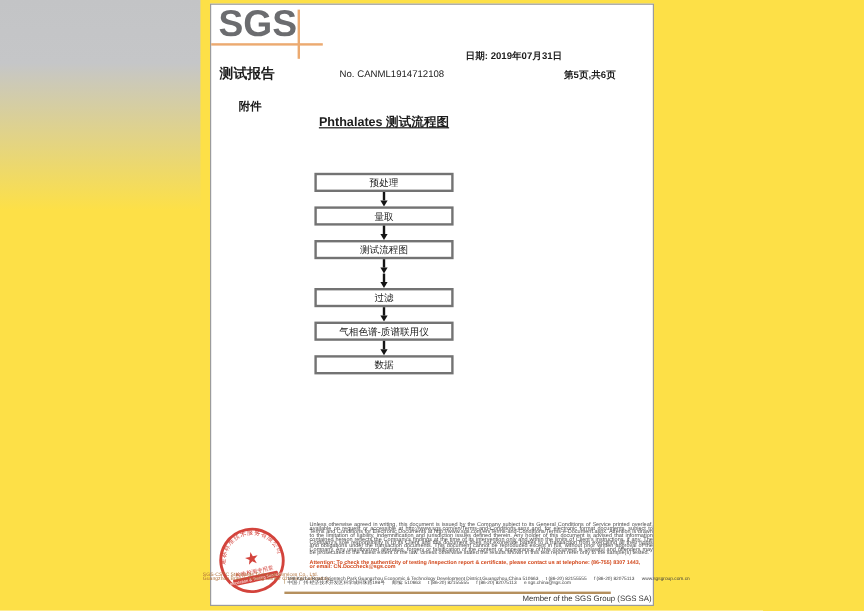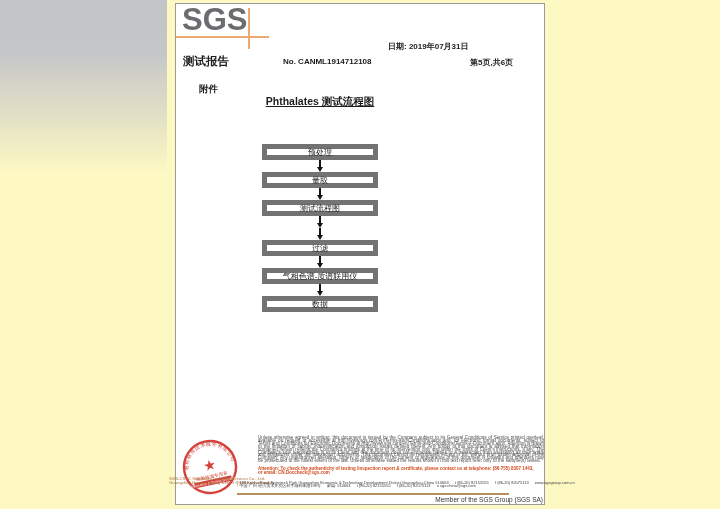--- a/index.html
+++ b/index.html
@@ -1,51 +1,51 @@
 <!DOCTYPE html>
 <html><head>
 <meta charset="utf-8">
 <style>
   * { margin:0; padding:0; box-sizing:border-box; }
   html,body { background:#ffffff; }
   .canvas {
     position:relative; width:720px; height:509px; overflow:hidden;
-    background:#fef9c3; font-family:"Liberation Sans", sans-serif; color:#1c1c1c;
+    background:#fde047; font-family:"Liberation Sans", sans-serif; color:#1c1c1c;
   }
   .scan-shadow {
     position:absolute; left:0; top:0; width:167px; height:175px;
     background:linear-gradient(to bottom, #c3c4c6 0%, #c5c6c8 30%, rgba(197,198,200,0) 100%);
   }
   .page-frame {
     position:absolute; left:175px; top:3px; width:370px; height:502px;
     border:1px solid #9b9b9b; background:#ffffff;
   }
   
   .sgs-logo {
     position:absolute; left:182px; top:4px; font-size:31px; font-weight:700;
     color:#6b6c6f; letter-spacing:0px; line-height:32px;
   }
   .logo-hline { position:absolute; left:176px; top:36px; width:93px; height:2px; background:#ecaa70; }
   .logo-vline { position:absolute; left:248px; top:8px; width:2px; height:41px; background:#ecaa70; }
   .report-title { position:absolute; left:183px; top:54px; font-size:11.5px; font-weight:700; }
-  .report-no   { position:absolute; left:283px; top:57px; font-size:8px; font-weight:700; }
+  .report-no   { position:absolute; left:283px; top:57px; font-size:8px; font-weight:400; }
   .report-date { position:absolute; left:388px; top:41px; font-size:8px; font-weight:700; }
   .page-info   { position:absolute; left:470px; top:57px; font-size:8px; font-weight:600; }
   .attachment  { position:absolute; left:199px; top:83px; font-size:9.5px; font-weight:700; }
   
   .flow-title {
     position:absolute; left:262px; top:95px; width:116px; text-align:center;
     font-size:10.5px; font-weight:700; white-space:nowrap;text-decoration:underline;
   }
   .flow-steps {
     position:absolute; left:262px; top:144px; width:116px;
     display:flex; flex-direction:column; align-items:center;
   }
   .flow-box {
-    width:116px; height:16px; border:5px solid #737373; background:#fff;
+    width:116px; height:16px; border:2px solid #737373; background:#fff;
     display:flex; align-items:center; justify-content:center;
     font-size:8px; color:#1a1a1a; white-space:nowrap;
   }
   .flow-arrow { height:12px; display:flex; flex-direction:column; align-items:center; }
   .flow-arrow .al { display:block; width:1.6px; height:7px; background:#141414; }
   .flow-arrow .ah {
     display:block; width:0; height:0;
     border-left:3.5px solid transparent; border-right:3.5px solid transparent;
     border-top:5px solid #141414;
   }

